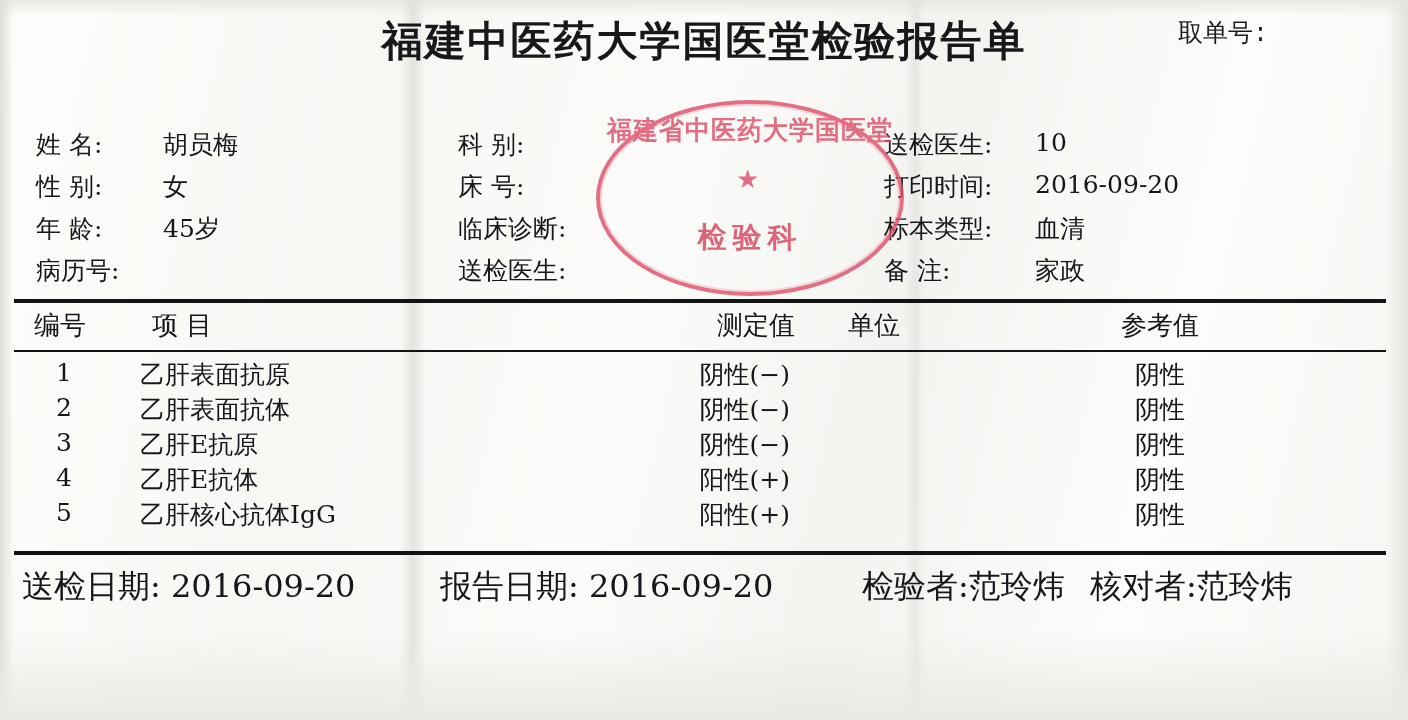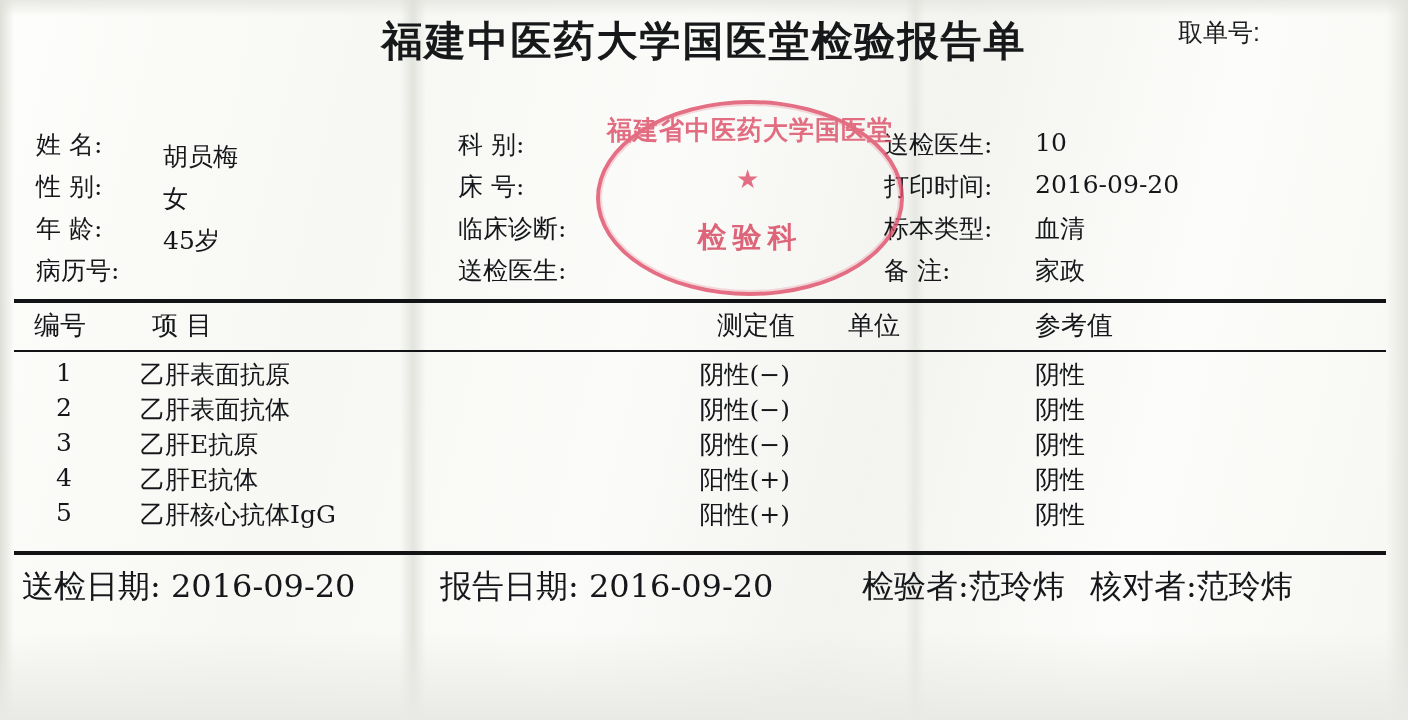--- a/index.html
+++ b/index.html
@@ -62,21 +62,21 @@
     font-family: "DejaVu Serif", serif;
     font-weight: bold;
     font-size: 41px;
     letter-spacing: 2px;
     color: #16181a;
     white-space: nowrap;
   }
   .pickup {
     position: absolute;
     left: 1178px; top: 16px;
-    font-family: Liberation Sans, sans-serif;
+    font-family: Liberation Mono, monospace;
     font-size: 25px;
     color: #1b1d1f;
     white-space: nowrap;
   }
 
   
   .info {
     position: absolute;
     left: 0; top: 128px;
     width: 1408px;
@@ -84,21 +84,21 @@
   }
   .field {
     position: absolute;
     font-family: "DejaVu Serif", serif;
     font-size: 25px;
     color: #15171a;
     white-space: nowrap;
   }
 
   .lbl-col1 { left: 36px; }
-  .val-col1 { left: 163px; margin-top: 12px; }
+  .val-col1 { left: 163px; }
   .lbl-col2 { left: 458px; }
   .val-col2 { left: 600px; }
   .lbl-col3 { left: 884px; }
   .val-col3 { left: 1035px; }
 
   .row1 { top: 0px; }
   .row2 { top: 42px; }
   .row3 { top: 84px; }
   .row4 { top: 126px; }
 
@@ -121,21 +121,21 @@
     top: 308px; left: 0; width: 1408px; height: 40px;
   }
   .tbody {
     position: absolute;
     top: 358px; left: 0; width: 1408px;
   }
   .col-no   { position: absolute; left: 34px;  width: 90px;  text-align: center; }
   .col-item { position: absolute; left: 140px; width: 390px; text-align: left; }
   .col-val  { position: absolute; left: 560px; width: 230px; text-align: right; }
   .col-unit { position: absolute; left: 840px; width: 150px; text-align: left; }
-  .col-ref  { position: absolute; left: 1035px;width: 250px; text-align: left; }
+  .col-ref  { position: absolute; left: 1035px;width: 250px; text-align: center; }
 
   .thead .cell {
     font-family: "DejaVu Serif", serif;
     font-size: 26px;
     color: #15171a;
     white-space: nowrap;
   }
   .thead .col-no   { text-align: left; left: 34px; }
   .thead .col-item { left: 152px; }
   .thead .col-val  { left: 565px; }

